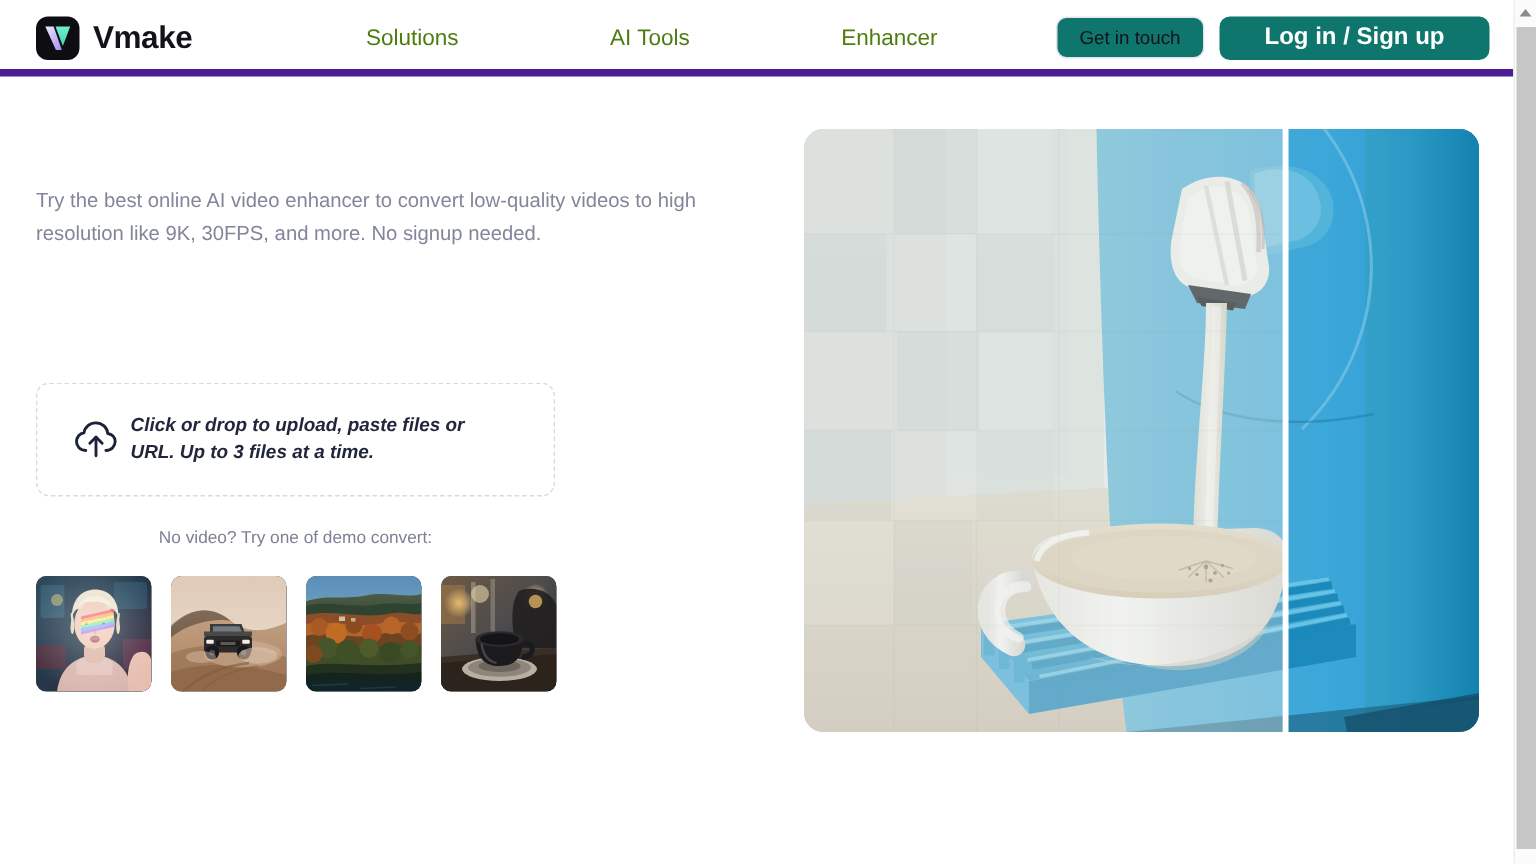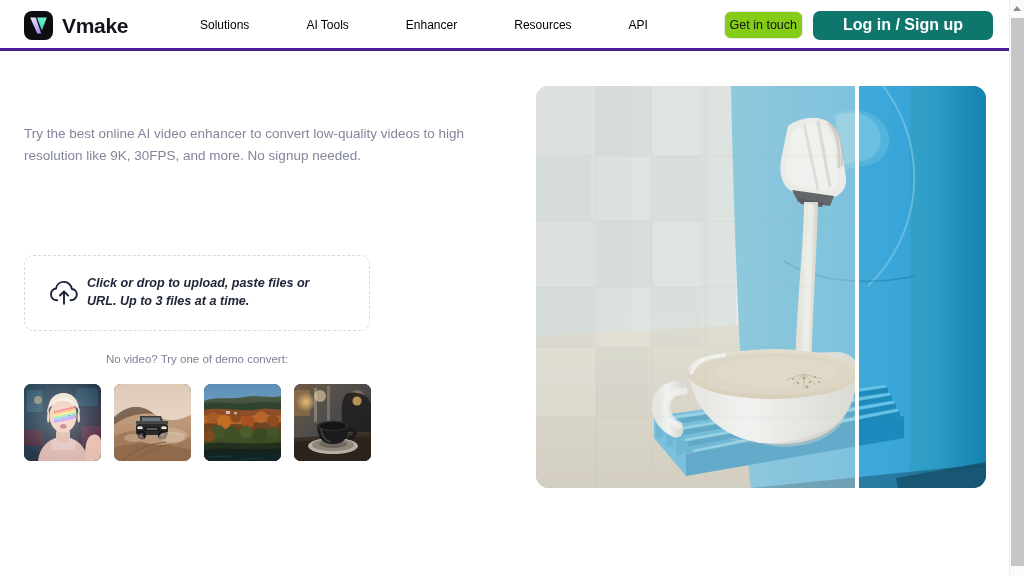--- a/index.html
+++ b/index.html
@@ -31,21 +31,21 @@
     overflow: hidden;
   }
 
   
   #header {
     position: absolute;
     left: 0; top: 0;
     width: 1009px;
     height: 51px;
     background: #ffffff;
-    border-bottom: 3px solid #4c1d95;
+    border-bottom: 5px solid #4c1d95;
   }
 
   .brand {
     position: absolute;
     left: 24px; top: 11px;
     display: flex;
     align-items: center;
     gap: 9px;
     cursor: pointer;
   }
@@ -68,44 +68,45 @@
   }
 
   #nav-links {
     position: absolute;
     left: 200px; top: 0;
     height: 50px;
     display: flex;
     align-items: center;
   }
   .nav-link {
-    font-size: 12px;
-    color: #000000;
+    font-size: 15px;
+    color: #4d7c0f;
     padding: 6px 0;
     margin-right: 57px;
     white-space: nowrap;
     cursor: pointer;
     text-decoration: none;
+    margin-left: 44px;
   }
   .nav-link:last-child { margin-right: 0; }
 
   #nav-actions {
     position: absolute;
     right: 16px; top: 0;
     height: 50px;
     display: flex;
     align-items: center;
     gap: 10px;
   }
   .btn-ghost {
     height: 28px;
-    padding: 0 5px;
+    padding: 0 15px;
     border-radius: 7px;
     border: 1px solid #e4e4ea;
-    background: #84cc16;
+    background: #0f766e;
     color: #13131a;
     font-size: 12.5px;
     font-family: inherit;
     display: flex;
     align-items: center;
     cursor: pointer;
     white-space: nowrap;
   }
   .btn-primary {
     height: 29px;

